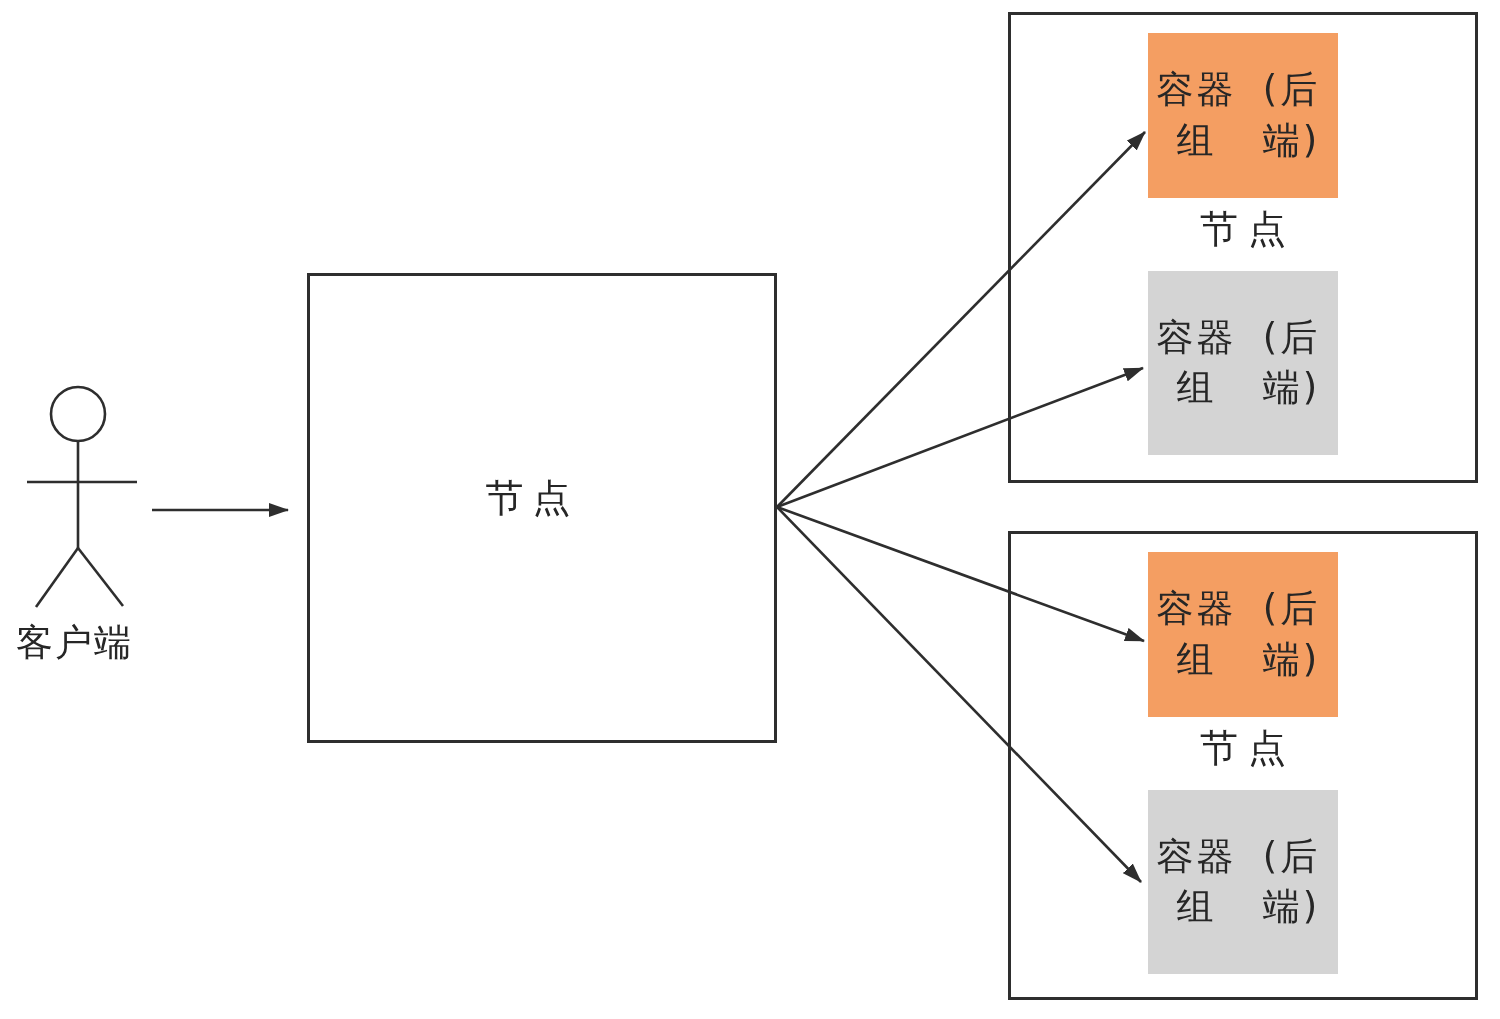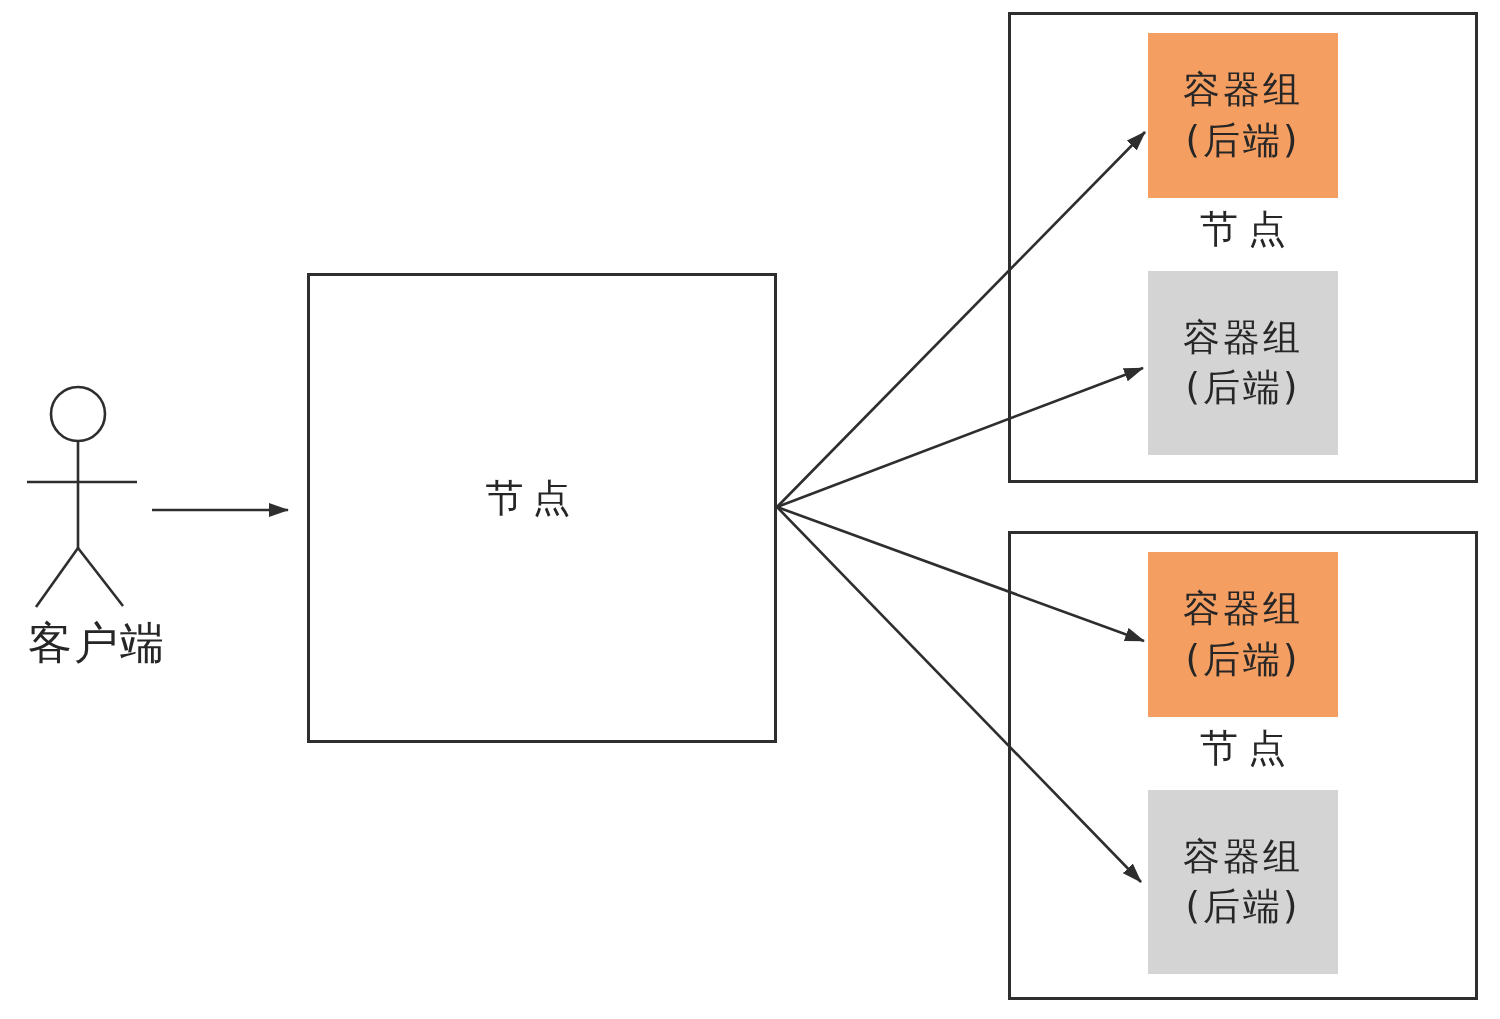--- a/index.html
+++ b/index.html
@@ -19,27 +19,27 @@
   .layer {
     position: absolute;
     left: 0;
     top: 0;
     width: 1500px;
     height: 1019px;
     pointer-events: none;
   }
   .client-label {
     position: absolute;
-    left: 24px;
+    left: 16px;
     top: 620px;
     width: 142px;
     height: 46px;
     line-height: 46px;
-    text-align: right;
-    font-size: 44px;
+    text-align: left;
+    font-size: 37px;
     letter-spacing: 2px;
     white-space: nowrap;
   }
   .node-box {
     position: absolute;
     border: 3px solid var(--line, #2e2e2e);
     background: transparent;
     box-sizing: border-box;
   }
   .node-box.lb {
@@ -57,21 +57,20 @@
     text-indent: 9px;
     transform: translate(-14px, -10px);
   }
   .node-box.worker-1 { left: 1008px; top: 12px;  width: 470px; height: 471px; }
   .node-box.worker-2 { left: 1008px; top: 531px; width: 470px; height: 469px; }
   .pod {
     position: absolute;
     left: 137px;
     width: 190px;
     display: flex;
-    flex-direction: column;
     align-items: center;
     justify-content: center;
     text-align: center;
     font-size: 37px;
     letter-spacing: 3px;
     line-height: 1.36;
   }
   .pod-orange { top: 18px;  height: 165px; background: var(--pod-orange, #F49E62); }
   .pod-gray   { top: 256px; height: 184px; background: var(--pod-gray, #D4D4D4); }
   .worker-label {

